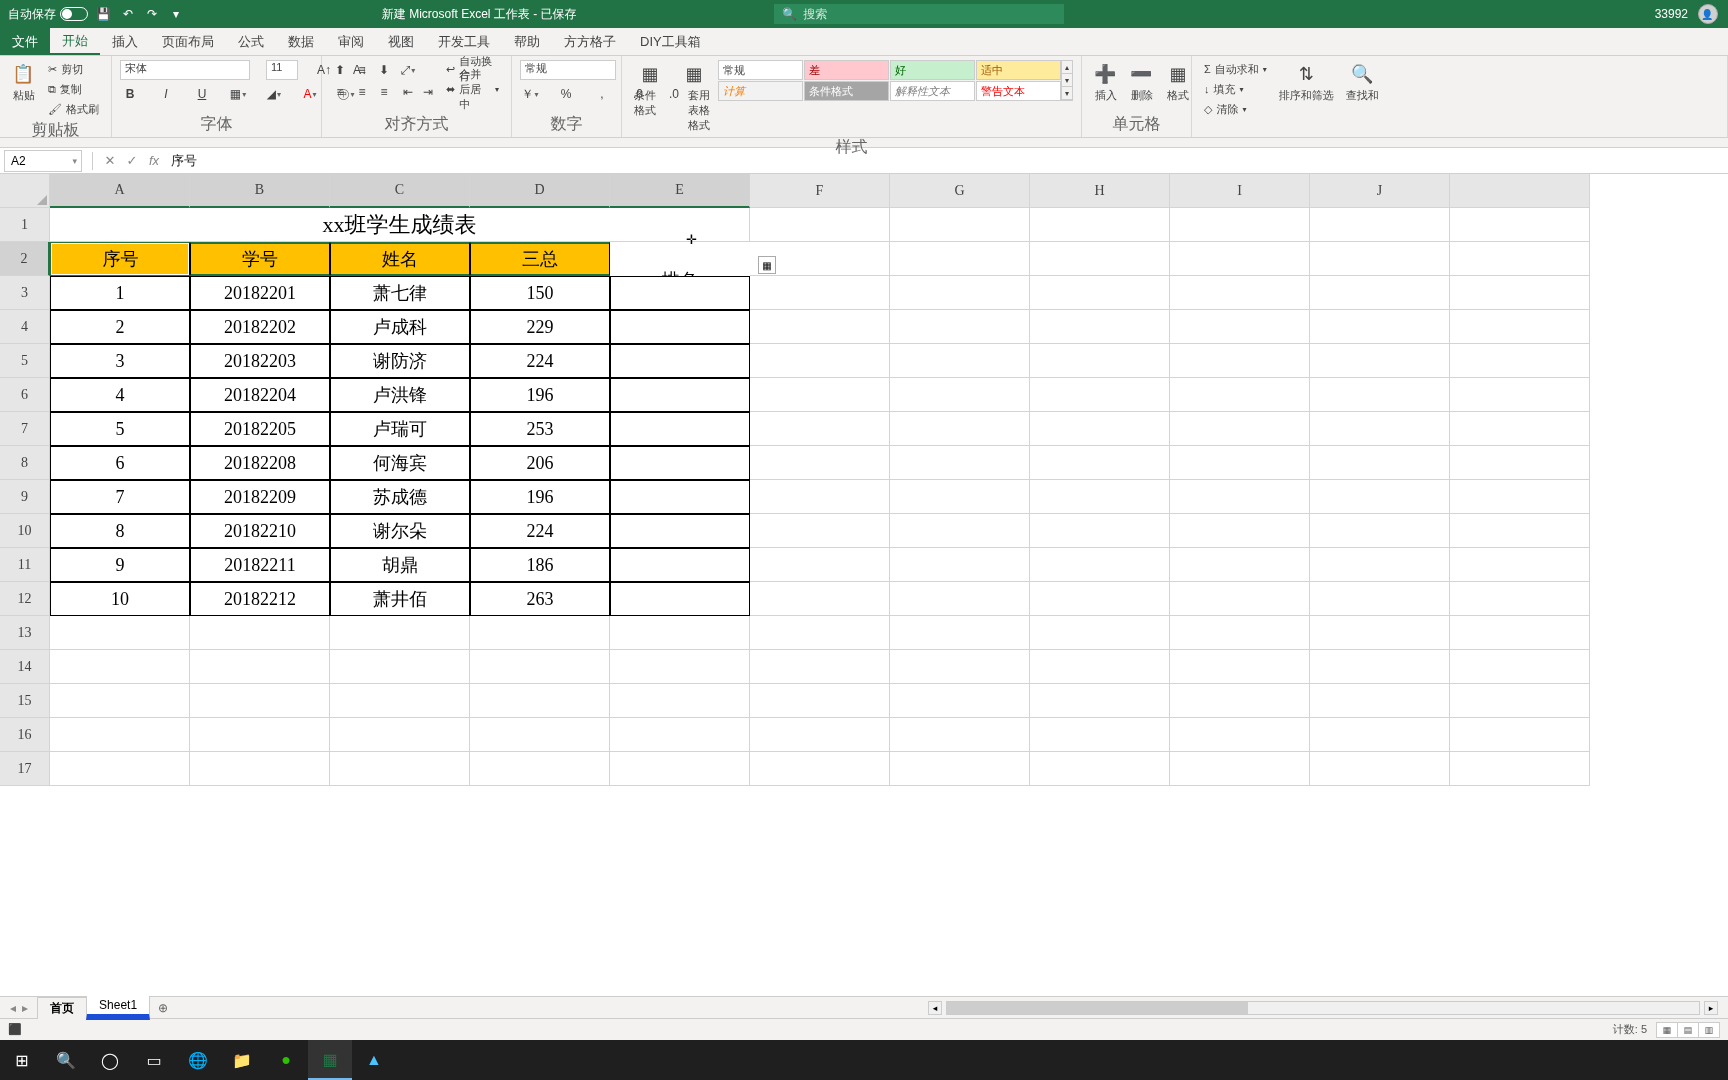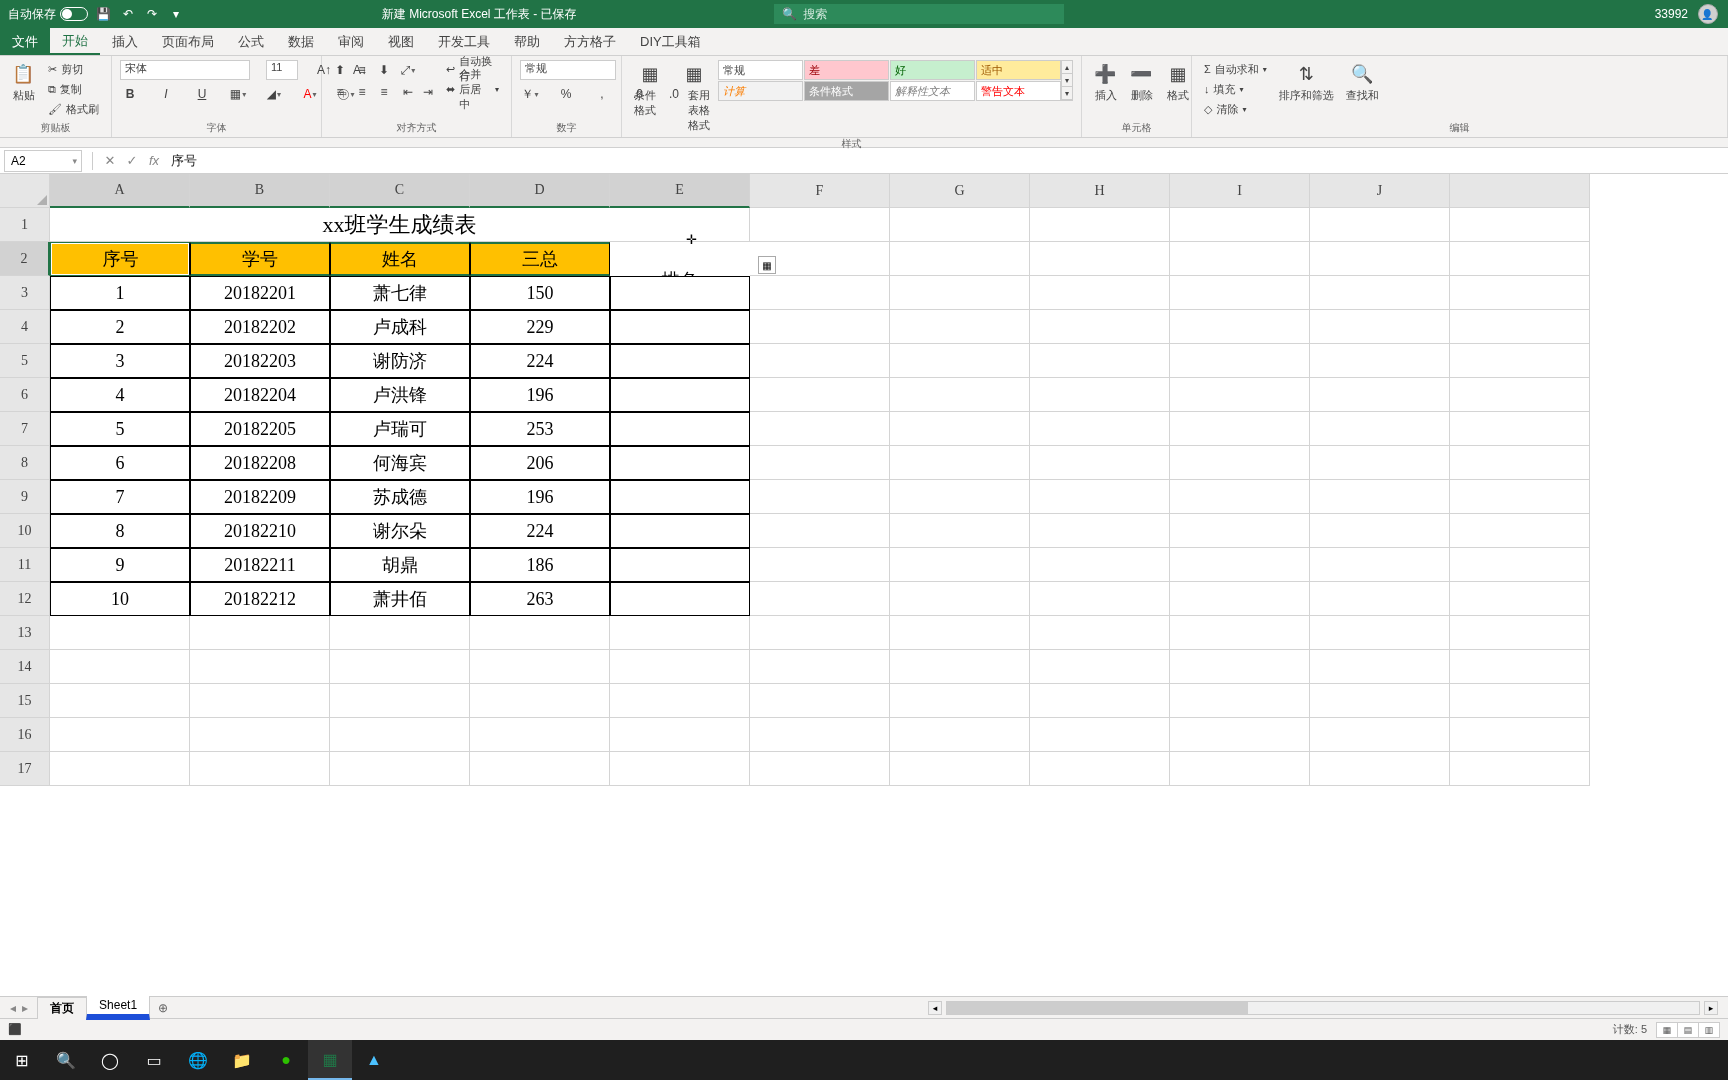--- a/index.html
+++ b/index.html
@@ -20,21 +20,21 @@
 
 .tabs { height: 28px; background: #f3f2f1; border-bottom: 1px solid #d0d0d0; display: flex; align-items: center; font-size: 13px; }
 .tab { padding: 0 12px; height: 100%; display: flex; align-items: center; cursor: pointer; color: #444; }
 .tab.file { background: #217346; color: #fff; }
 .tab.active { border-bottom: 2px solid #217346; color: #217346; }
 
 
 .ribbon { height: 82px; background: #f3f2f1; border-bottom: 1px solid #d0d0d0; display: flex; font-size: 11px; color: #444; }
 .ribbon-group { border-right: 1px solid #d8d8d8; padding: 4px 8px 2px 8px; display: flex; flex-direction: column; justify-content: space-between; }
 .ribbon-group-content { display: flex; gap: 4px; align-items: flex-start; flex:1; }
-.ribbon-group-label { text-align: center; font-size: 10px; color: #666; padding-top: 2px; position:relative; }
+.ribbon-group-label { text-align: center; font-size: 16px; color: #666; padding-top: 2px; position:relative; }
 .big-btn { display: flex; flex-direction: column; align-items: center; gap: 2px; cursor: pointer; padding: 2px 4px; }
 .big-btn-icon { width: 24px; height: 24px; display:flex; align-items:center; justify-content:center; font-size:18px; }
 .small-btn-col { display:flex; flex-direction:column; gap:2px; }
 .small-btn { display:flex; align-items:center; gap:4px; padding:1px 4px; cursor:pointer; font-size:11px; height:18px; }
 .font-row { display:flex; gap:16px; align-items:center; }
 .font-select { border:1px solid #ccc; background:#fff; height:20px; font-size:11px; padding:0 4px; cursor:pointer; }
 .icon-btn { width:20px; height:20px; display:flex; align-items:center; justify-content:center; cursor:pointer; font-size:12px; }
 .icon-btn.dropdown::after { content:'▾'; font-size:8px; margin-left:1px; color:#666; }
 .align-grid { display:grid; grid-template-columns:repeat(3,20px); gap:2px; }
 .styles-table { display:grid; grid-template-columns: 85px 85px 85px 85px; gap:1px; }
@@ -330,21 +330,20 @@
       </div>
       <div class="big-btn">
           <div class="big-btn-icon">⇅</div>
           <span>排序和筛选</span>
         </div>
       <div class="big-btn">
           <div class="big-btn-icon">🔍</div>
           <span>查找和</span>
         </div>
     </div>
-    <div class="ribbon-group-label">编辑</div>
   </div>
 </div>
 
 <div class="header-spacer"></div>
 
 <div class="formula-bar">
   <div class="name-box">A2</div>
   <div class="fb-divider"></div>
   <div class="fb-btn">✕</div>
   <div class="fb-btn">✓</div>

